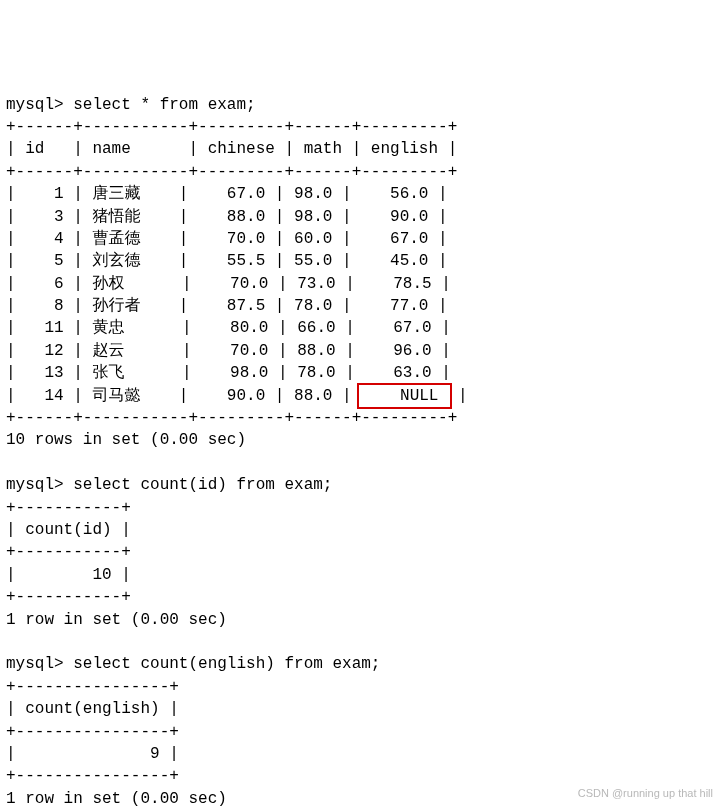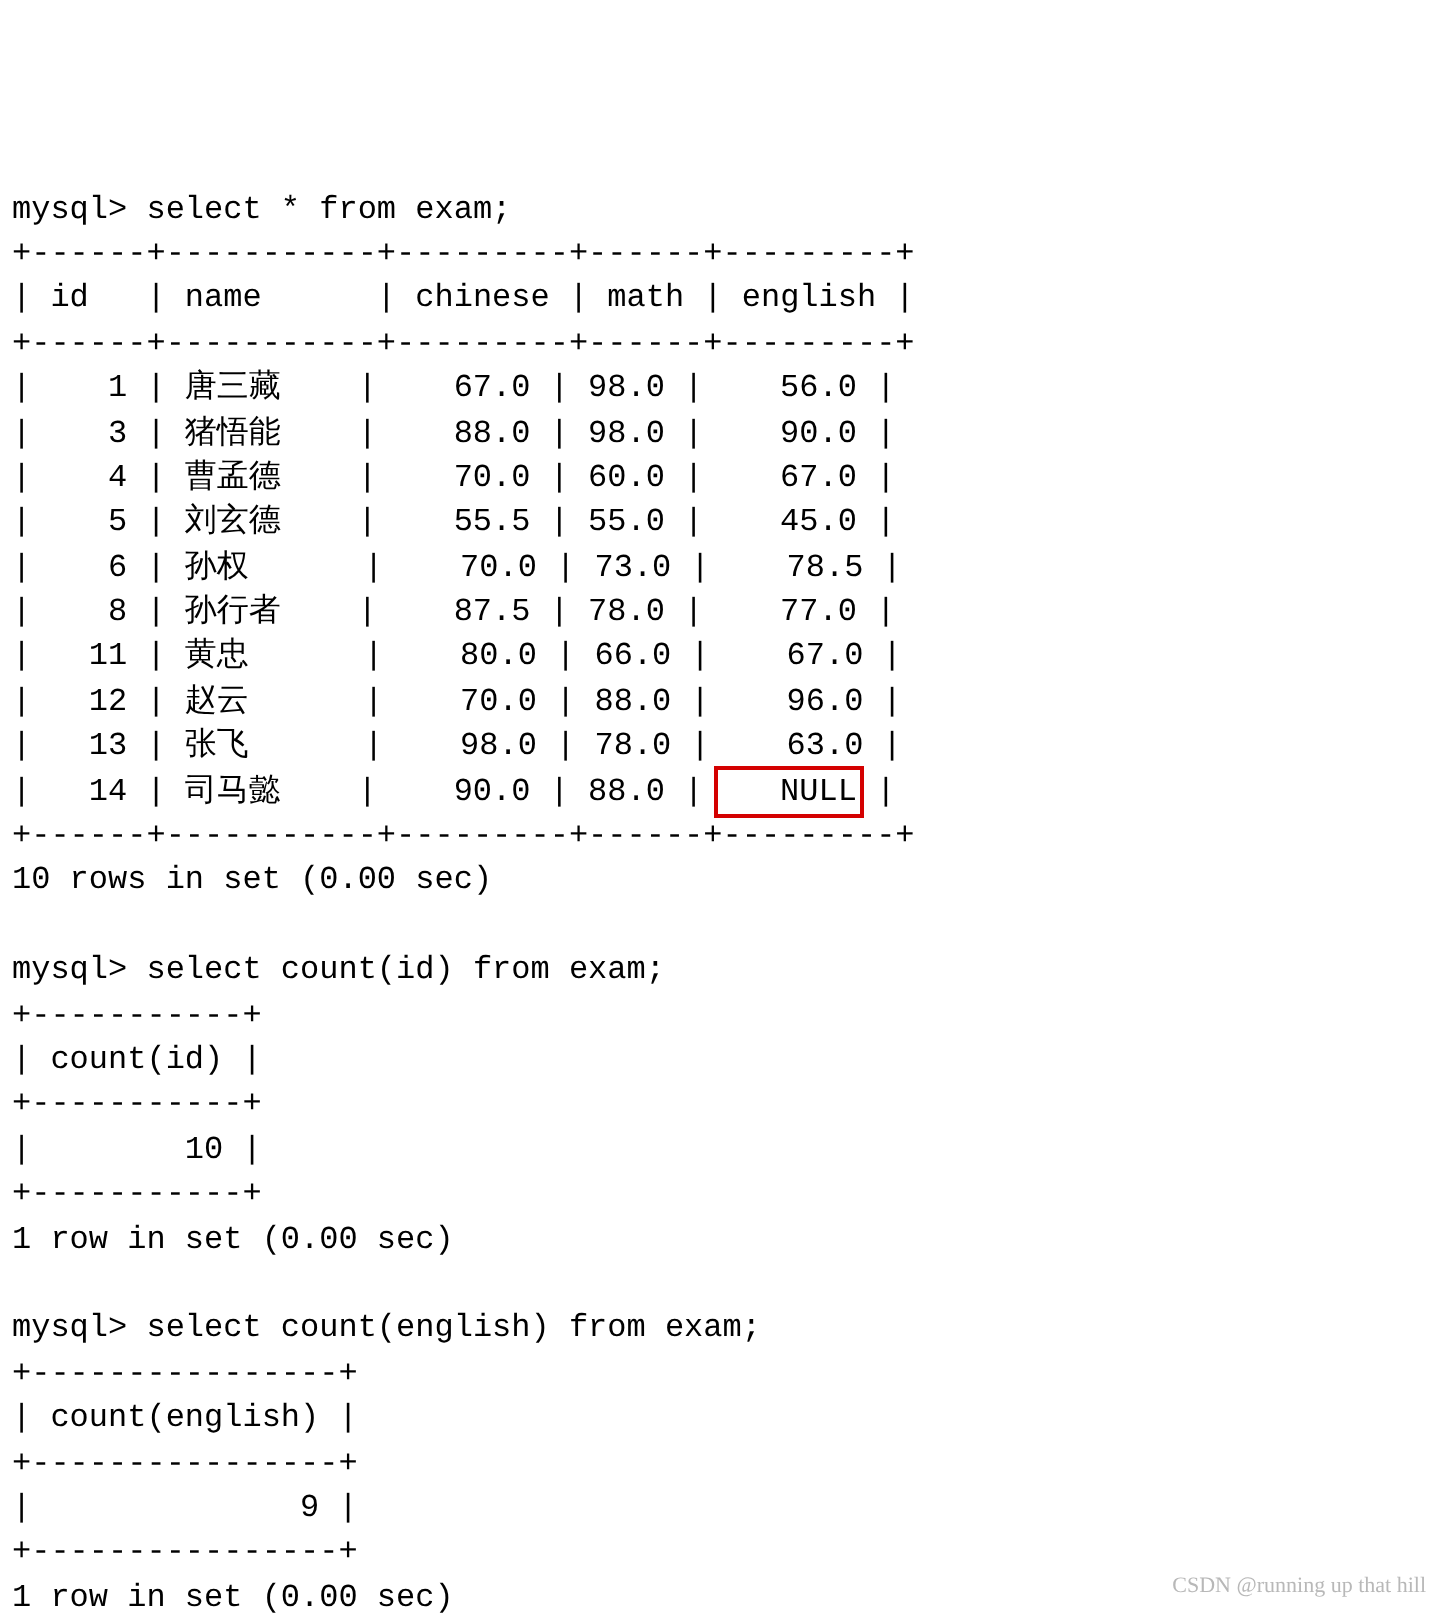--- a/index.html
+++ b/index.html
@@ -8,30 +8,30 @@
     background: #ffffff;
     color: #000000;
     margin: 0;
     padding: 4px 6px;
     white-space: pre;
     line-height: 1.4;
   }
   .highlight-box {
     display: inline-block;
     border: 2px solid #d40000;
-    padding: 0 2px;
+    padding: 0 12px;
     margin: -2px -4px;
   }
   .watermark {
     position: fixed;
     right: 10px;
     bottom: 8px;
     font-size: 11px;
     color: #b8b8b8;
-    font-family: Liberation Serif, serif;
+    font-family: Liberation Sans, sans-serif;
     white-space: normal;
   }
 </style>
 </head>
 <body>
 
 
 
 <div id="terminal">mysql&gt; select * from exam;
 +------+-----------+---------+------+---------+

